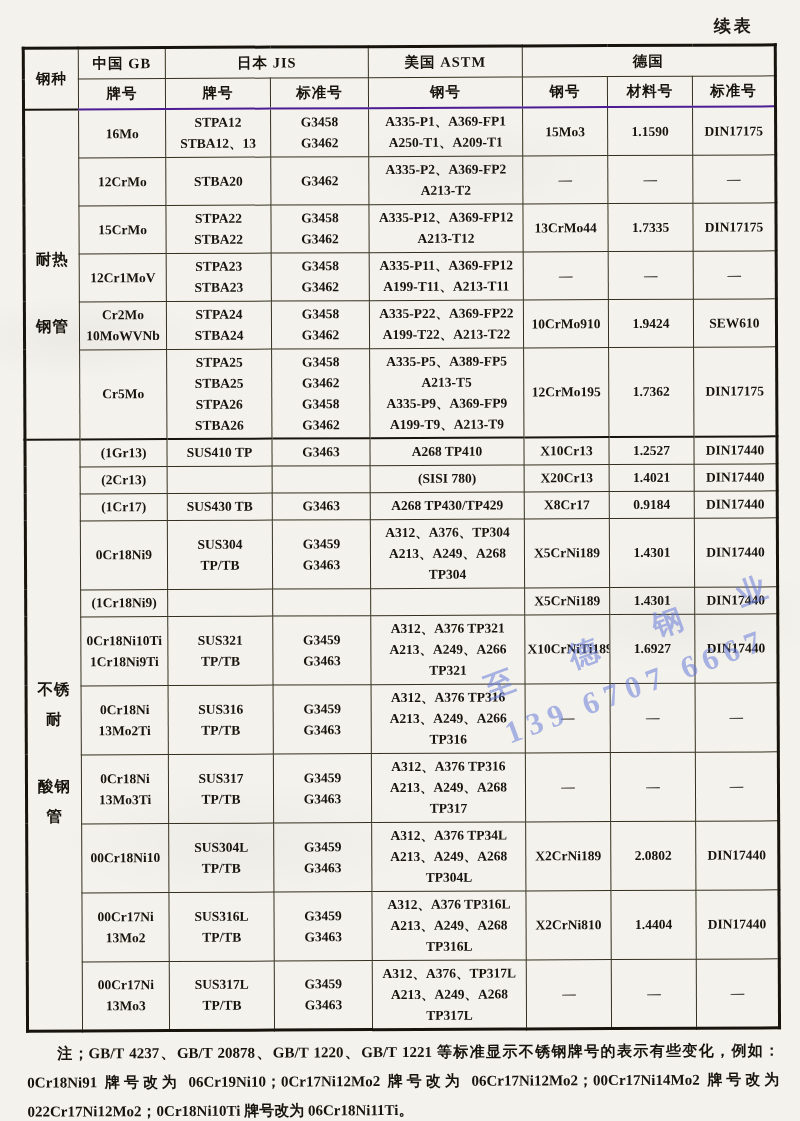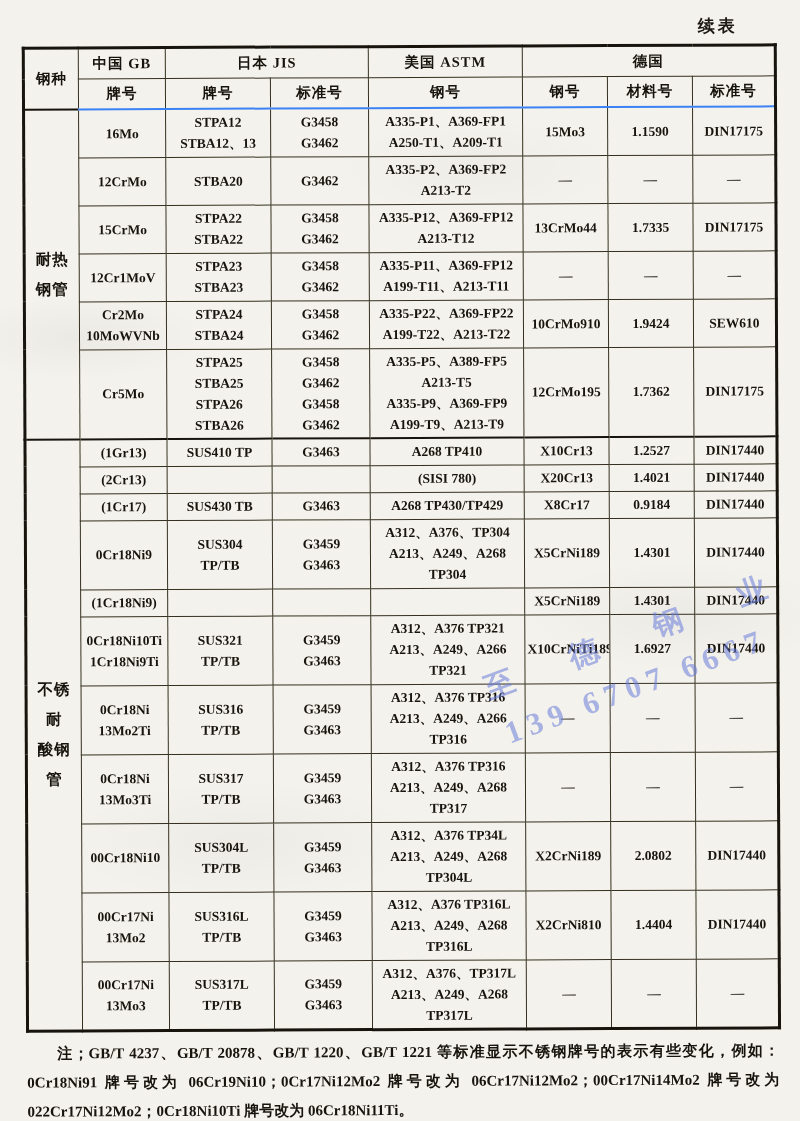--- a/index.html
+++ b/index.html
@@ -13,40 +13,40 @@
   
   .page::before{
     content:""; position:absolute; inset:0; pointer-events:none;
     background:
       radial-gradient(180px 60px at 10% 30%, rgba(0,0,0,0.035), transparent 70%),
       radial-gradient(220px 80px at 85% 55%, rgba(0,0,0,0.03), transparent 70%),
       radial-gradient(260px 90px at 30% 75%, rgba(0,0,0,0.028), transparent 70%),
       radial-gradient(200px 70px at 60% 15%, rgba(0,0,0,0.025), transparent 70%);
   }
   .continued {
-    position:absolute; top:16px; right:60px;
+    position:absolute; top:16px; right:44px;
     font-size:17px; font-weight:700; letter-spacing:3px; color:#1b1813;
   }
   table.std {
     position:absolute; left:24px; top:45px; width:752px;
     border-collapse:collapse; table-layout:fixed;
     border:3px solid #17140e;
   }
   th, td {
     border:1px solid #35301f;
     text-align:center; vertical-align:middle;
     color:#17140e; padding:1px 2px; overflow:hidden;
   }
   thead th { font-size:14.5px; font-weight:700; height:27px; letter-spacing:1px;}
-  thead tr:last-child th { border-bottom:2px solid #3b82f6; }
+  thead tr:last-child th { border-bottom:2px solid #4c1d95; }
   tbody td { font-size:13.5px; font-weight:700; }
   .ln { line-height:21px; white-space:nowrap; }
   tr.group-start td { border-top:2px solid #17140e; }
   td.group-cell { font-size:15.5px; font-weight:700; letter-spacing:1px; }
-  td.group-cell div { line-height:30px; }
+  td.group-cell div { line-height:30px;margin-top:37px; }
   .note {
     position:absolute; left:25px; top:1038px; width:752px; margin:0;
     font-size:15px; font-weight:700; line-height:29px; color:#17140e;
     text-indent:2em; text-align:justify;
   }
   .watermark {
     position:absolute; left:508px; top:666px;
     transform:rotate(-20deg); transform-origin:left bottom;
     pointer-events:none; color:rgba(103,124,219,0.55);
   }

